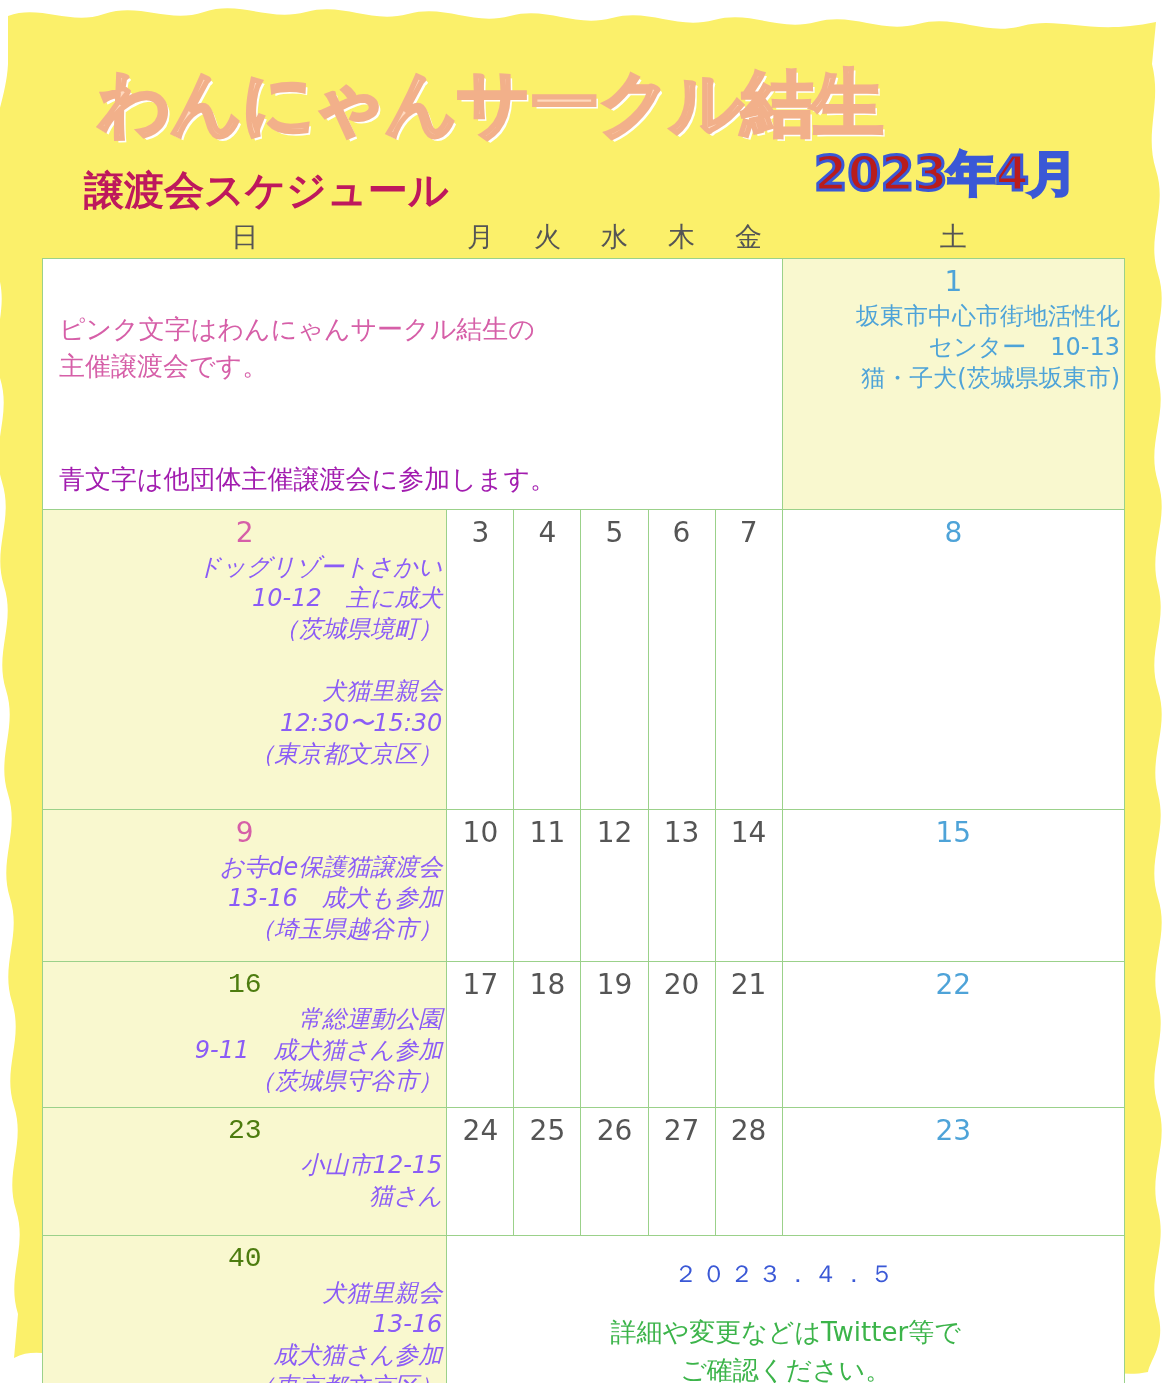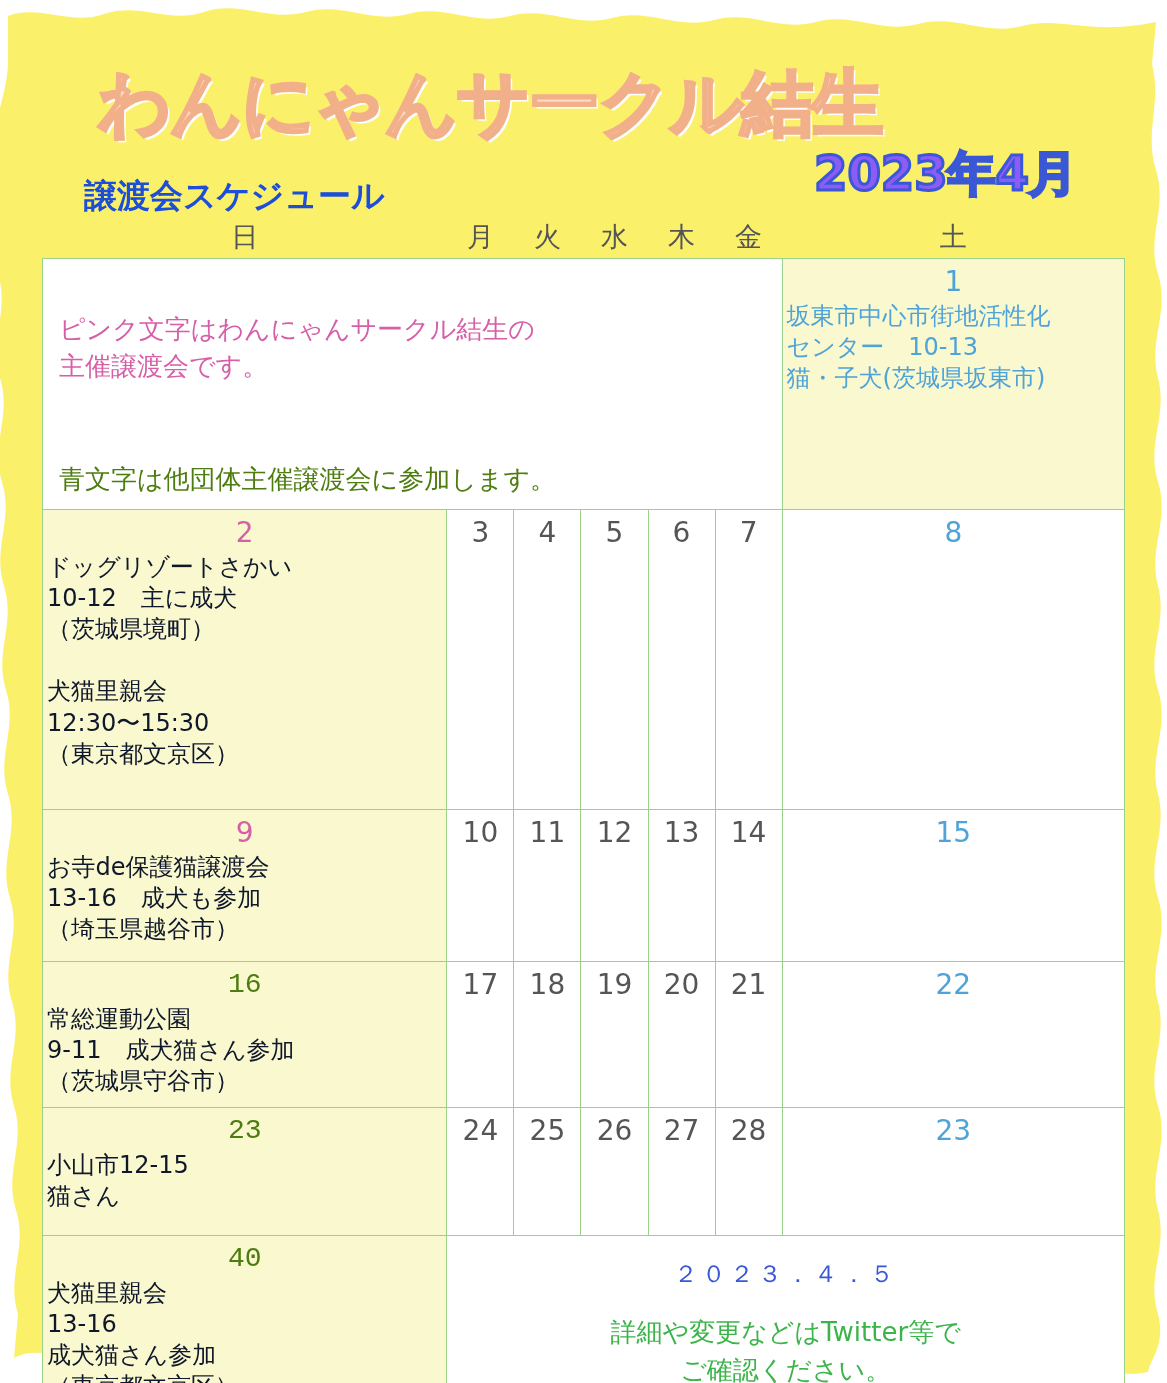--- a/index.html
+++ b/index.html
@@ -29,27 +29,27 @@
   .main-title{
     position:absolute;left:56px;top:22px;
     font-size:72px;font-weight:bold;
     letter-spacing:-2px;
     color:#ffd9bf;
     -webkit-text-stroke:3px #f2b08a;
     text-shadow:3px 3px 0 #ffffff;
     white-space:nowrap;
   }
   .sub-title{
-    position:absolute;left:42px;top:140px;
-    font-size:33px;font-weight:bold;color:#1d4ed8;
+    position:absolute;left:42px;top:129px;
+    font-size:40px;font-weight:bold;color:#be185d;
     white-space:nowrap;
   }
   .year-month{
     position:absolute;right:48px;top:108px;
-    font-size:48px;font-weight:bold;color:#8b5cf6;
+    font-size:48px;font-weight:bold;color:#b91c1c;
     -webkit-text-stroke:3px #3a58d6;
     white-space:nowrap;
   }
 
   
   table.cal{
     position:absolute;left:0;top:182px;
     width:1083px;
     border-collapse:collapse;
     table-layout:fixed;
@@ -85,37 +85,37 @@
     text-align:center;
     font-size:28px;
     padding-top:6px;
     line-height:1.2;
   }
   .daynum.pink{color:#d65fa8;}
   .daynum.blue{color:#4ea3d8;}
   .daynum.orange{color:#4d7c0f;font-family:Liberation Mono, monospace;}
 
   .ev{
-    text-align:left;
+    text-align:right;
     font-size:24px;
     line-height:1.30;
     padding:2px 4px 6px 4px;
     white-space:pre-line;
   }
-  .ev.pink{color:#0f172a;}
+  .ev.pink{color:#8b5cf6;font-style:italic;}
   .ev.blue{color:#4ea3d8;}
 
   .note{
     padding:14px 10px 10px 16px;
     font-size:26px;
     line-height:1.45;
     white-space:pre-line;
   }
   .note .l1{color:#d65fa8;}
-  .note .l2{color:#4d7c0f;}
+  .note .l2{color:#a21caf;}
 
   .footer-date{
     text-align:center;
     font-size:24px;
     color:#3a58d6;
     letter-spacing:4px;
     padding-top:22px;
     font-family:Liberation Serif, serif;
   }
   .footer-msg{

